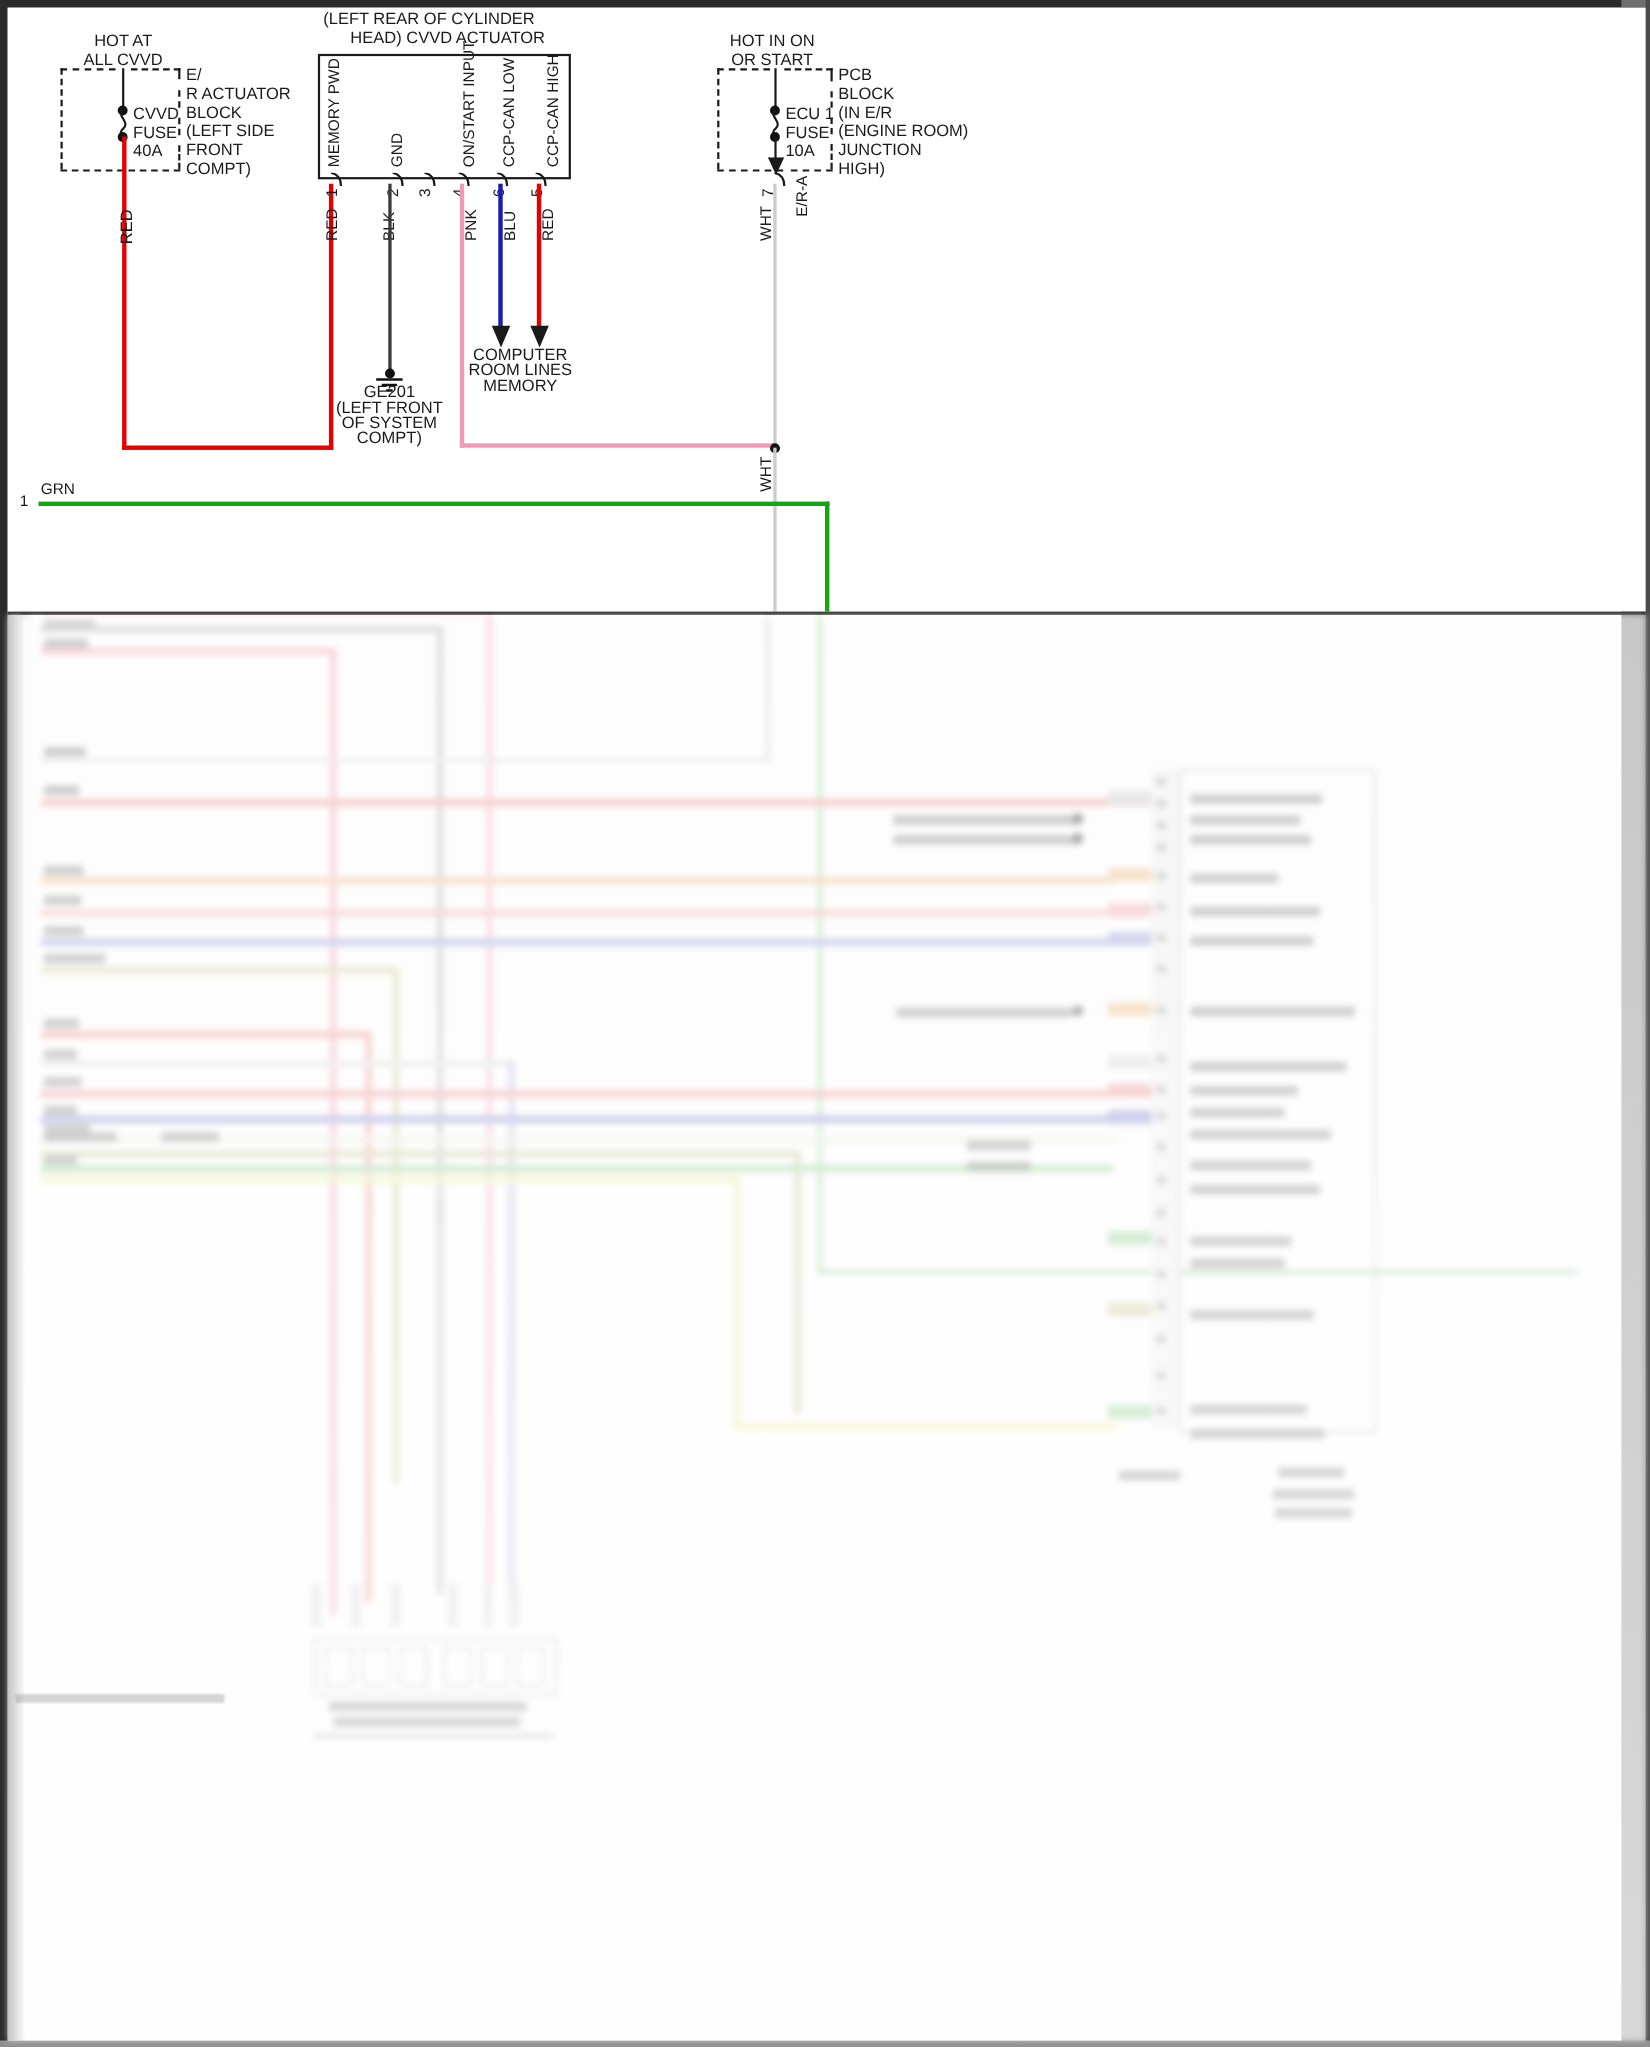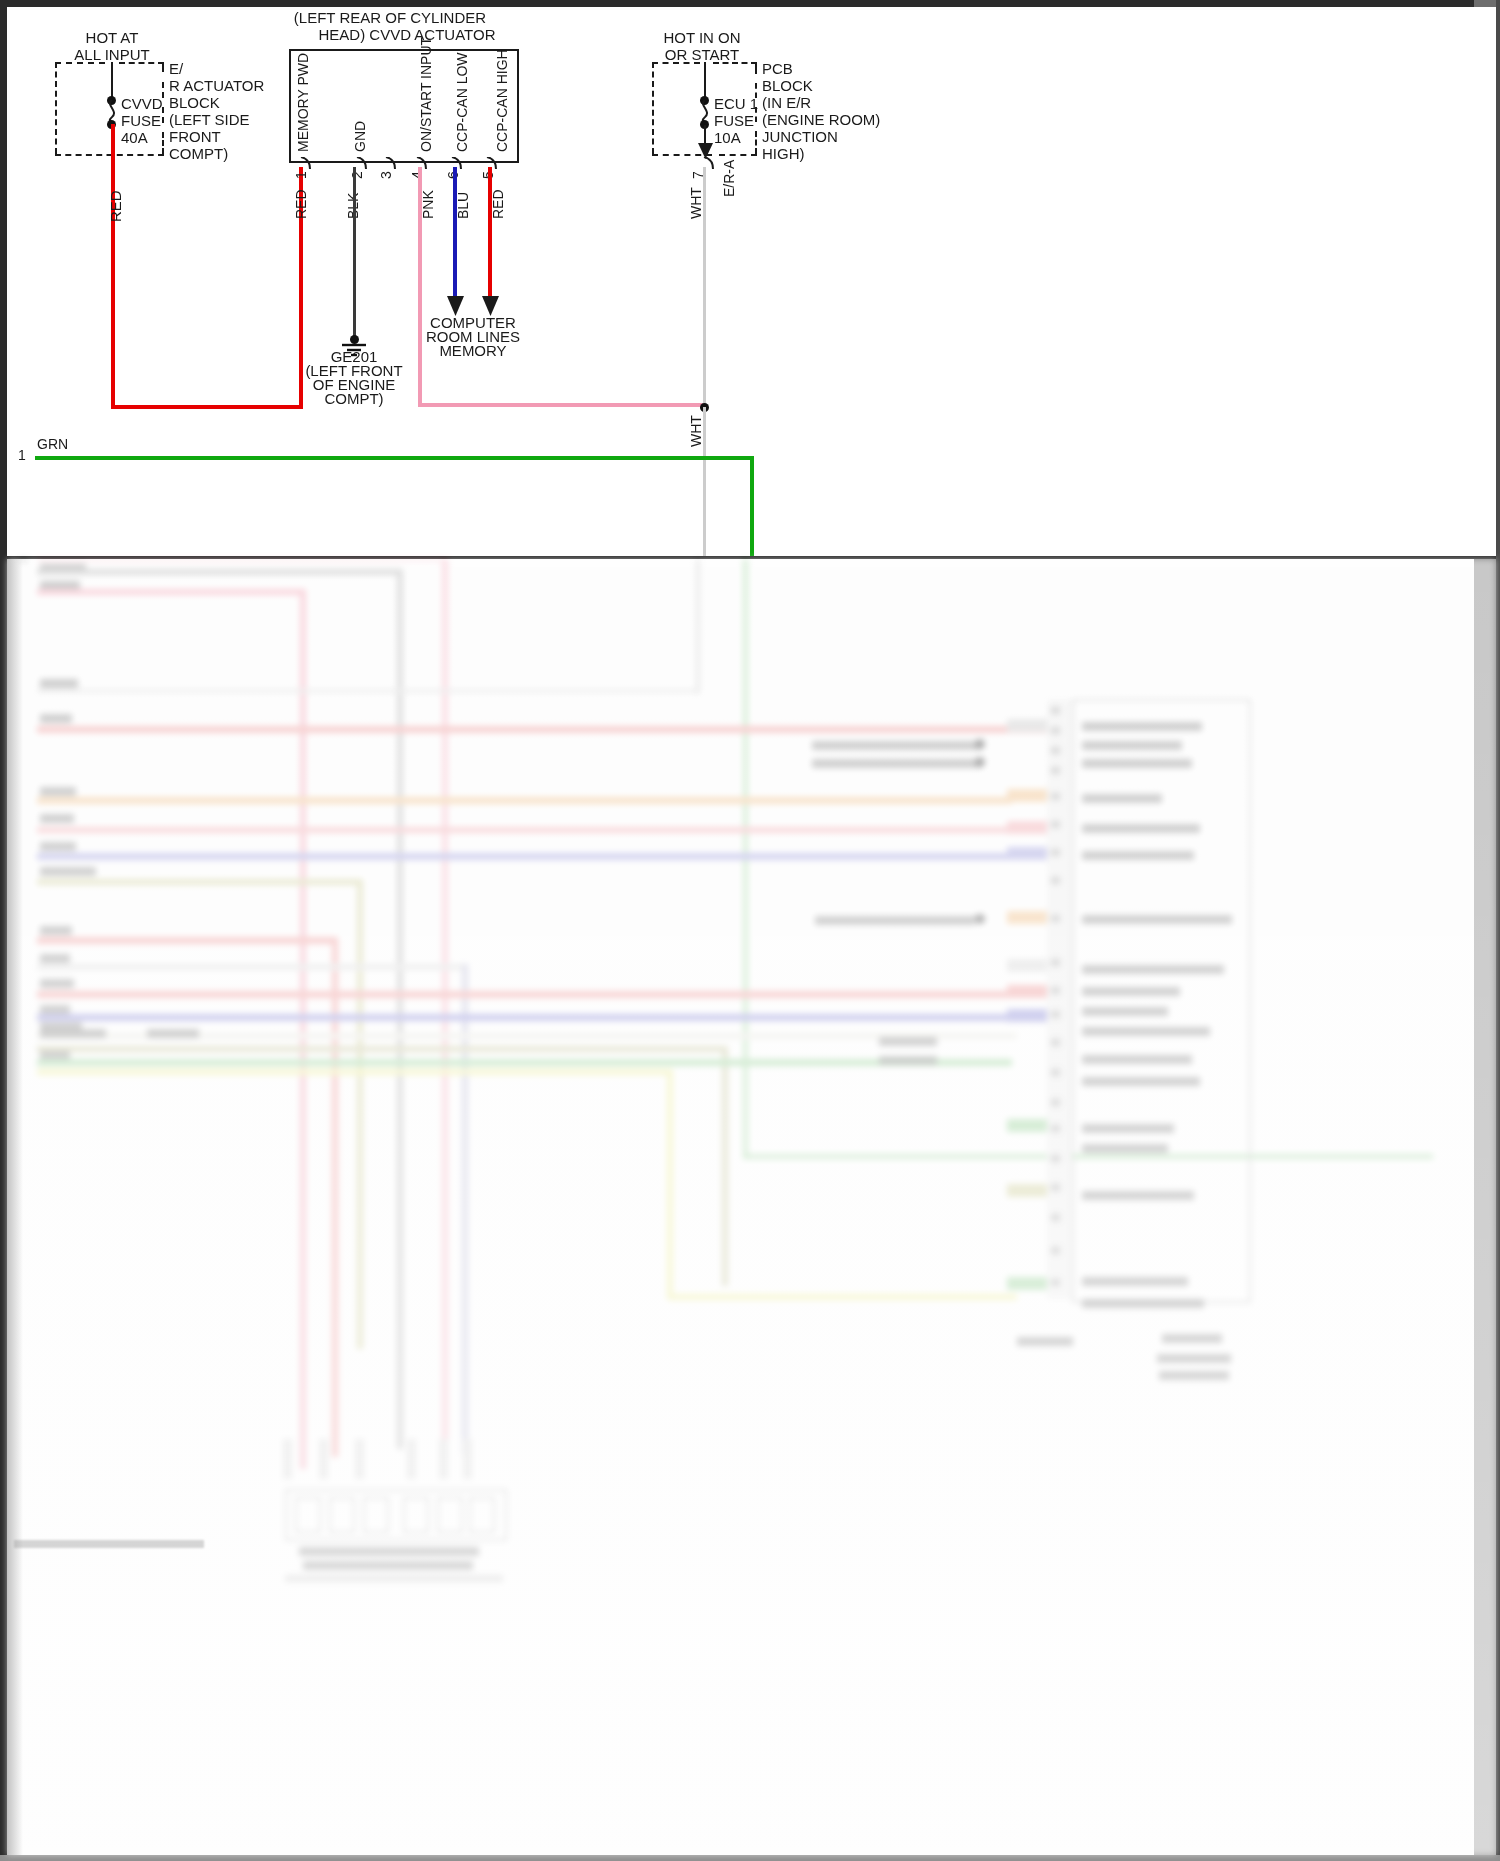--- a/index.html
+++ b/index.html
@@ -58,21 +58,21 @@
 
   <div class="frame-top"></div>
   <div class="frame-left"></div>
   <div class="frame-right"></div>
   <div class="frame-rim"></div>
   <div class="frame-bot"></div>
 
   <div id="sheet">
 
     <div class="t c" style="left:30px;top:22px;width:150px;">HOT AT</div>
-    <div class="t c" style="left:30px;top:39px;width:150px;">ALL INPUT</div>
+    <div class="t c" style="left:30px;top:39px;width:150px;">ALL CVVD</div>
 
     <div class="dash-v" style="left:48px;top:55px;height:92px;"></div>
     <div class="dash-h" style="left:48px;top:55px;width:50px;"></div>
     <div class="dash-h" style="left:112px;top:55px;width:45px;"></div>
     <div class="dash-h" style="left:48px;top:147px;width:109px;"></div>
     <div class="dash-v" style="left:155px;top:55px;height:10px;"></div>
     <div class="dash-v" style="left:155px;top:75px;height:16px;"></div>
     <div class="dash-v" style="left:155px;top:100px;height:16px;"></div>
     <div class="dash-v" style="left:155px;top:125px;height:22px;"></div>
 
@@ -133,21 +133,21 @@
 
     <div class="wire" style="left:346px;top:160px;width:3px;height:172px;background:#3a3a3a;"></div>
     <div class="dot" style="left:343px;top:328px;"></div>
     <svg style="position:absolute;left:330px;top:336px;" width="34" height="16">
       <line x1="5" y1="2" x2="29" y2="2" stroke="#111" stroke-width="2.4"></line>
       <line x1="10" y1="7" x2="24" y2="7" stroke="#111" stroke-width="2.4"></line>
       <line x1="14" y1="12" x2="20" y2="12" stroke="#111" stroke-width="2.4"></line>
     </svg>
     <div class="t c" style="left:285px;top:341px;width:124px;">GE201</div>
     <div class="t c" style="left:285px;top:355px;width:124px;">(LEFT FRONT</div>
-    <div class="t c" style="left:285px;top:369px;width:124px;">OF ENGINE</div>
+    <div class="t c" style="left:285px;top:369px;width:124px;">OF SYSTEM</div>
     <div class="t c" style="left:285px;top:383px;width:124px;">COMPT)</div>
 
     <div class="wire" style="left:411px;top:160px;width:4px;height:240px;background:#f29ab4;"></div>
     <div class="wire" style="left:411px;top:396px;width:285px;height:4px;background:#f29ab4;"></div>
 
     <div class="wire" style="left:446px;top:160px;width:4px;height:134px;background:#1a1ab5;"></div>
     <svg style="position:absolute;left:438px;top:289px;" width="21" height="22">
       <polygon points="2,0 19,0 10.5,20" fill="#1a1a1a"></polygon>
     </svg>
 

